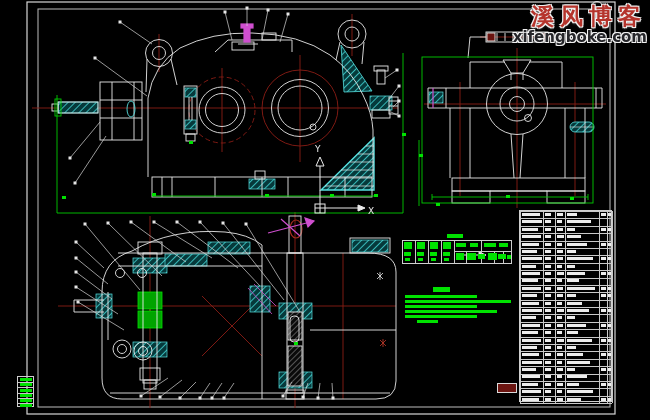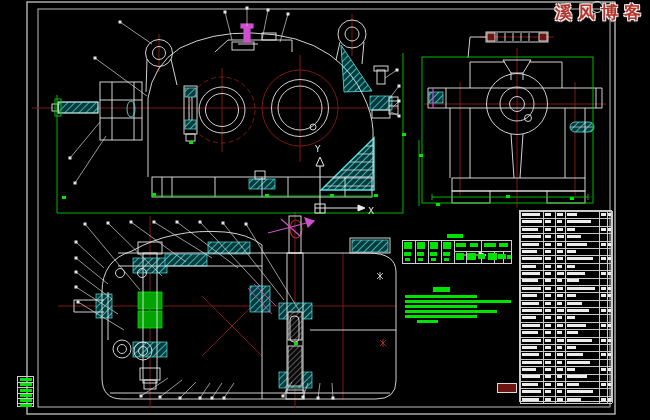--- a/index.html
+++ b/index.html
@@ -11,21 +11,21 @@
   .h{position:absolute;height:1px;background:#c9c9c9;}
   .bar{position:absolute;background:#ececec;}
   .gm{position:absolute;background:#00e200;}
   .boxed{border:1px solid #cfcfcf;box-sizing:border-box;}
   #bom{left:519px;top:210px;width:93px;height:192px;}
   #spec{left:402px;top:233px;width:111px;height:31px;}
   #notes{left:403px;top:286px;width:114px;height:40px;}
   #strip{left:17px;top:376px;width:17px;height:31px;}
   #stamp{left:497px;top:383px;width:20px;height:10px;background:#6b1410;border:1px solid #d9d9d9;box-sizing:border-box;z-index:3;}
   .wm-top{position:absolute;right:3px;top:3px;text-align:right;z-index:6;line-height:1.15;}
-  .wm-t1{display:block;font-size:17px;font-weight:bold;color:#b5342c;letter-spacing:6px;
+  .wm-t1{display:block;font-size:23px;font-weight:bold;color:#b5342c;letter-spacing:6px;
     text-shadow:-1px -1px 0 #f0f0f0,1px -1px 0 #f0f0f0,-1px 1px 0 #f0f0f0,1px 1px 0 #f0f0f0,0 2px 2px #555;}
   .wm-t2{display:block;font-size:15px;font-weight:bold;color:#26262a;letter-spacing:0px;
     text-shadow:-1px -1px 0 #f0f0f0,1px -1px 0 #f0f0f0,-1px 1px 0 #f0f0f0,1px 1px 0 #f0f0f0;}
   .wm-bottom{position:absolute;left:0;top:378px;width:650px;height:42px;z-index:6;pointer-events:none;}
 </style>
 </head>
 <body>
 
 <div class="stage">
 
@@ -588,19 +588,20 @@
       <div class="gm" style="left: 1.5px; top: 11.5333px; width: 12px; height: 3px;"></div>
       <div class="gm" style="left: 1.5px; top: 16.7px; width: 12px; height: 3px;"></div>
       <div class="gm" style="left: 1.5px; top: 21.8667px; width: 12px; height: 3px;"></div>
       <div class="gm" style="left: 1.5px; top: 27.0333px; width: 12px; height: 3px;"></div>
     </div>
 
 <div id="stamp" class="ov"></div>
 
 <div class="wm-top">
   <span class="wm-t1">溪风博客</span>
+  <span class="wm-t2">xifengboke.com</span>
 </div>
 <div class="wm-bottom">
   
   
 </div>
 
 </div>
 
 </body></html>

